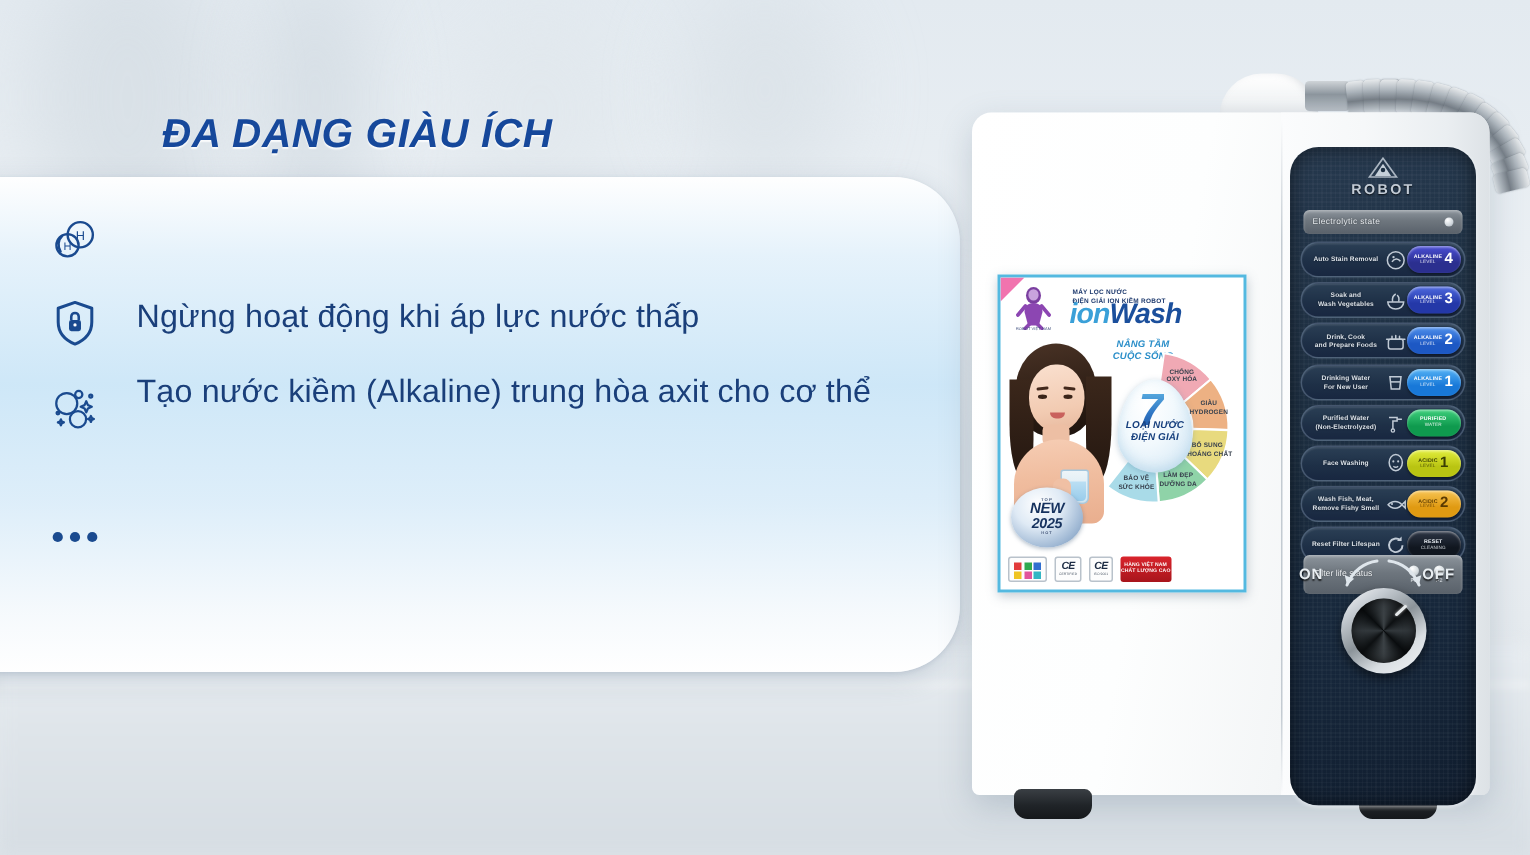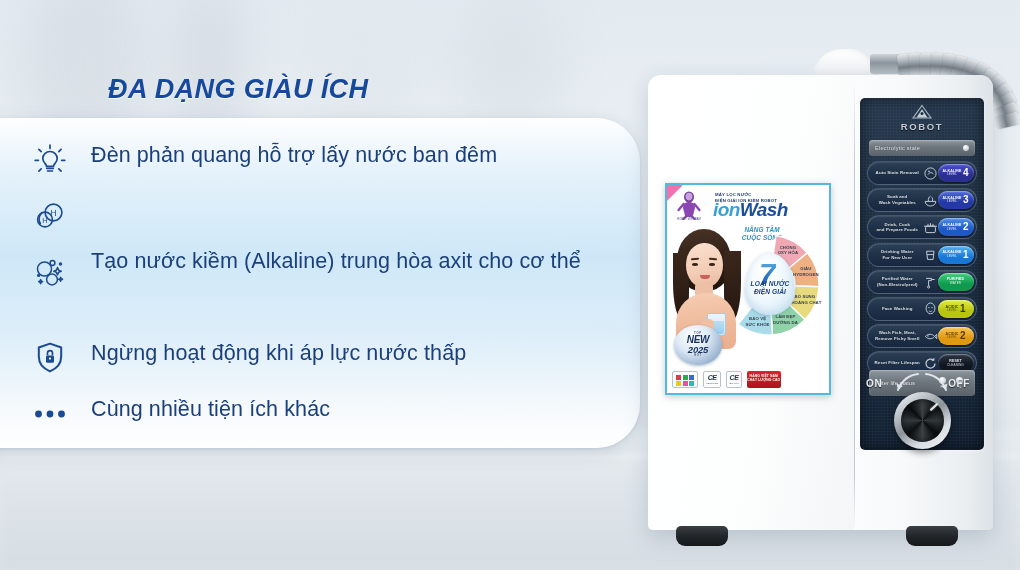--- a/index.html
+++ b/index.html
@@ -124,26 +124,26 @@
   .foot {
     position:absolute; top:486px; width:52px; height:20px;
     background:linear-gradient(180deg,#3a3f44 0%,#202428 55%,#15181b 100%);
     border-radius:5px 5px 9px 9px;
   }
   .foot.left  { left:28px; }
   .foot.right { left:258px; }
 
   
   #control-panel {
-    position:absolute; left:212px; top:58px; width:124px; height:352px;
+    position:absolute; left:212px; top:58px; width:124px; height:439px;
     background:
       repeating-linear-gradient(0deg,rgba(255,255,255,.028) 0 1px,transparent 1px 3px),
       repeating-linear-gradient(90deg,rgba(255,255,255,.028) 0 1px,transparent 1px 3px),
       linear-gradient(160deg,#26394e 0%,#1d2f42 40%,#16263a 75%,#101d2e 100%);
-    border-radius:5px;
+    border-radius:19px;
     box-shadow:inset 0 0 14px rgba(0,0,0,.55), 0 1px 3px rgba(255,255,255,.6);
     overflow:hidden;
   }
   #brand-logo {
     position:absolute; left:0; right:0; top:6px;
     text-align:center;
   }
   #brand-mark { display:block; margin:0 auto 1px; }
   #brand-text {
     font-size:9.5px; font-weight:bold; letter-spacing:1.6px;
@@ -407,80 +407,69 @@
   <div class="blur-blob blob-f"></div>
   <div class="floor"></div>
   <div class="floor-line"></div>
 </div>
 
 <div id="headline">ĐA DẠNG GIÀU ÍCH</div>
 
 <div id="feature-card">
   <div id="feature-list">
 
-    <div class="feature-row">
-      <span class="feature-icon">
-        <svg width="40" height="40" viewBox="0 0 40 40" fill="none" stroke="#1a4a8f" stroke-width="1.7" stroke-linecap="round">
-          <path d="M20 11.5c-4.1 0-7.2 3.1-7.2 7 0 2.6 1.4 4.2 2.5 5.4.8.9 1.2 1.5 1.2 2.4h7c0-.9.4-1.5 1.2-2.4 1.1-1.2 2.5-2.8 2.5-5.4 0-3.9-3.1-7-7.2-7z"></path>
-          <path d="M16.8 28.4h6.4M17.6 31h4.8"></path>
-          <path d="M20 5.2v3.2M8.9 9.4l2.3 2.3M5.2 20.3h3.2M31.6 20.3h3.2M28.8 11.7l2.3-2.3M11.2 28.9l-2.3 2.3M28.8 28.9l2.3 2.3"></path>
-        </svg>
-      </span>
-      <span class="feature-text">Đèn phản quang hỗ trợ lấy nước ban đêm</span>
-    </div>
 
     <div class="feature-row">
       <span class="feature-icon">
         <svg width="40" height="40" viewBox="0 0 40 40" fill="none" stroke="#1a4a8f" stroke-width="1.6">
           <circle cx="23.5" cy="16.5" r="8.4"></circle>
           <circle cx="15" cy="23.5" r="7.4"></circle>
           <path d="M11.6 17.1a8.4 8.4 0 0 0-1.2 10.6" stroke-linecap="round"></path>
           <text x="23.5" y="20" font-size="8.5" font-family="Liberation Sans, sans-serif" fill="#1a4a8f" stroke="none" text-anchor="middle">H</text>
           <text x="15" y="26.6" font-size="7.4" font-family="Liberation Sans, sans-serif" fill="#1a4a8f" stroke="none" text-anchor="middle">H</text>
         </svg>
       </span>
+    </div>
+
+    <div class="feature-row">
+      <span class="feature-icon">
+        <svg width="40" height="40" viewBox="0 0 40 40" fill="none" stroke="#1a4a8f" stroke-width="2">
+          <path d="M20 5.6l11.2 3.9v9.1c0 7.1-4.7 12.1-11.2 14.8C13.5 30.7 8.8 25.7 8.8 18.6V9.5z" stroke-linejoin="round"></path>
+          <rect x="16" y="17.4" width="8" height="7.4" rx="1.6" fill="#1a4a8f" stroke="none"></rect>
+          <path d="M17.5 17.4v-2.3a2.5 2.5 0 0 1 5 0v2.3" stroke-width="1.7"></path>
+          <circle cx="20" cy="20.6" r="1.1" fill="#ffffff" stroke="none"></circle>
+        </svg>
+      </span>
+      <span class="feature-text">Ngừng hoạt động khi áp lực nước thấp</span>
     </div>
 
     <div class="feature-row tall">
       <span class="feature-icon">
         <svg width="40" height="40" viewBox="0 0 40 40" fill="none" stroke="#1a4a8f" stroke-width="1.5">
           <circle cx="14.5" cy="17" r="7"></circle>
           <circle cx="22" cy="27.5" r="5.4"></circle>
           <circle cx="22.5" cy="11" r="2.4"></circle>
           <path d="M27.5 15.5l1.1 2.6 2.6 1.1-2.6 1.1-1.1 2.6-1.1-2.6-2.6-1.1 2.6-1.1z" stroke-linejoin="round"></path>
           <path d="M30.6 25.3l.6 1.4 1.4.6-1.4.6-.6 1.4-.6-1.4-1.4-.6 1.4-.6z" stroke-linejoin="round"></path>
           <path d="M10.6 27.6l.6 1.4 1.4.6-1.4.6-.6 1.4-.6-1.4-1.4-.6 1.4-.6z" stroke-linejoin="round"></path>
           <circle cx="30.5" cy="12" r="1"></circle>
           <circle cx="8.6" cy="23.4" r=".9"></circle>
         </svg>
       </span>
       <span class="feature-text">Tạo nước kiềm (Alkaline) trung hòa axit cho cơ thể</span>
     </div>
 
     <div class="feature-row">
       <span class="feature-icon">
-        <svg width="40" height="40" viewBox="0 0 40 40" fill="none" stroke="#1a4a8f" stroke-width="2">
-          <path d="M20 5.6l11.2 3.9v9.1c0 7.1-4.7 12.1-11.2 14.8C13.5 30.7 8.8 25.7 8.8 18.6V9.5z" stroke-linejoin="round"></path>
-          <rect x="16" y="17.4" width="8" height="7.4" rx="1.6" fill="#1a4a8f" stroke="none"></rect>
-          <path d="M17.5 17.4v-2.3a2.5 2.5 0 0 1 5 0v2.3" stroke-width="1.7"></path>
-          <circle cx="20" cy="20.6" r="1.1" fill="#ffffff" stroke="none"></circle>
-        </svg>
-      </span>
-      <span class="feature-text">Ngừng hoạt động khi áp lực nước thấp</span>
-    </div>
-
-    <div class="feature-row">
-      <span class="feature-icon">
         <svg width="40" height="40" viewBox="0 0 40 40" fill="#1a4a8f">
           <circle cx="8.5" cy="20" r="3.4"></circle>
           <circle cx="20" cy="20" r="3.4"></circle>
           <circle cx="31.5" cy="20" r="3.4"></circle>
         </svg>
       </span>
-      <span class="feature-text">Cùng nhiều tiện ích khác</span>
     </div>
 
   </div>
 </div>
 
 <div id="device">
 
   <div id="hose-cap"></div>
   <div id="hose-neck"></div>
   <div id="hose-segments">

